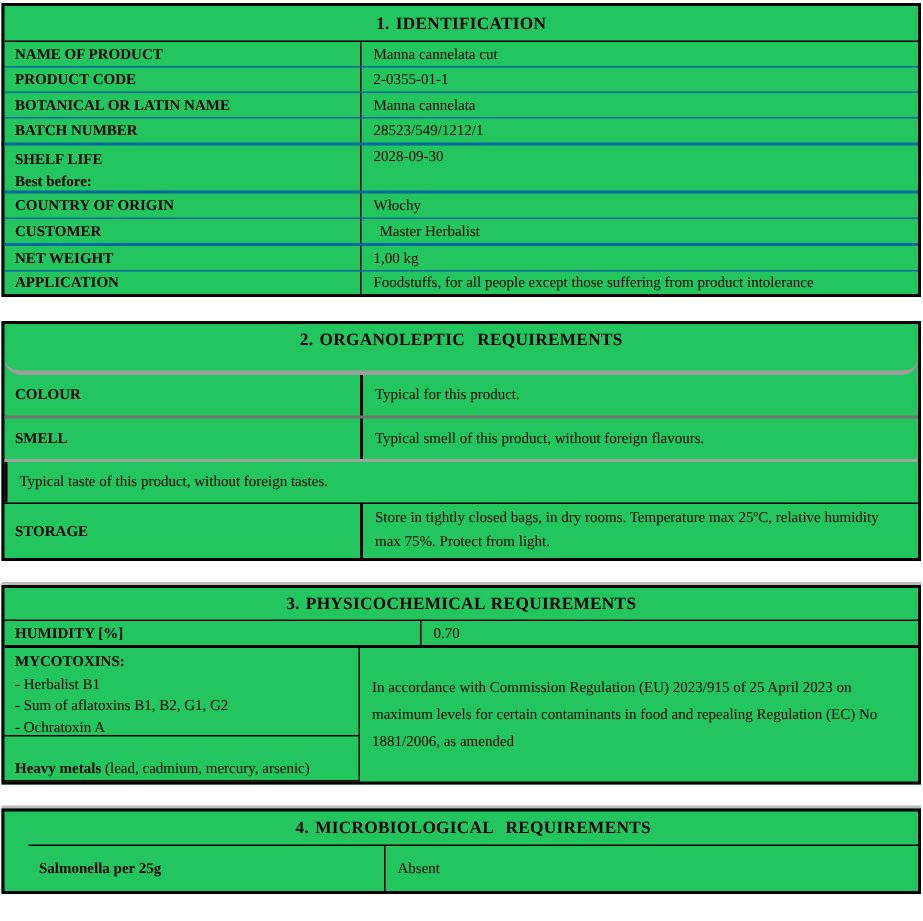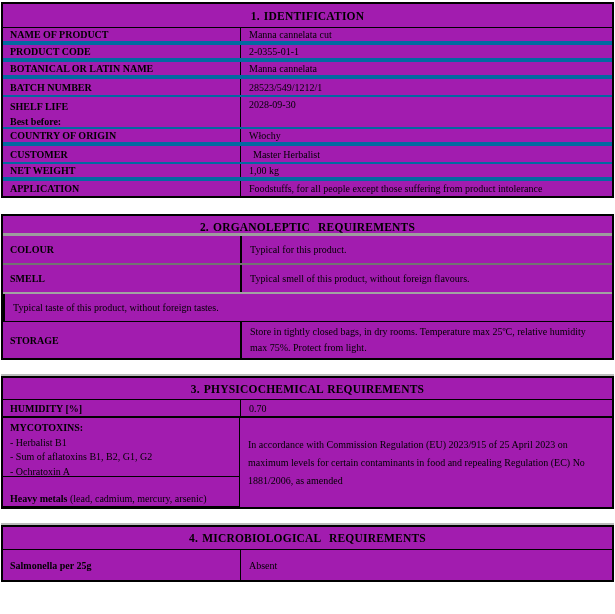--- a/index.html
+++ b/index.html
@@ -3,37 +3,37 @@
 <meta charset="utf-8">
 <style>
   * { box-sizing: border-box; margin: 0; padding: 0; }
   html,body { width: 615px; height: 614px; }
   body {
     background: #ffffff;
     color: #000;
     font-family: "Liberation Serif", serif;
     overflow: hidden;
   }
-  .tbl { border: 2px solid #000; margin: 16px 1px; background: #a21caf; }
+  .tbl { border: 2px solid #000; margin: 16px 1px; background: #22c55e; }
   .t1 { margin-top: 2px; }
   .t2 { margin-top: 6px; }
   .t3 { margin-top: 7px; box-shadow: 0 -2px 0 #bcbcbc; }
-  .t4 { margin-top: 6px; box-shadow: 0 -2px 0 #bcbcbc; }
+  .t4 { margin-top: 6px; box-shadow: 0 -2px 0 #bcbcbc; padding-left: 16px; }
 
   .hdr {
     text-align: center; font-weight: bold; font-size: 11.5px;
     height: 24px; line-height: 24px;
     border-bottom: 1px solid #000;
     white-space: pre; word-spacing: 1px; letter-spacing: .2px;
   }
-  .t2 .hdr { height: 20px; line-height: 23px; border-bottom: 3px solid #9d9d9d; }
+  .t2 .hdr { height: 34px; line-height: 23px; border-bottom: 3px solid #9d9d9d; border-radius: 11px; }
   .t3 .hdr { height: 22px; line-height: 22px; }
   .t4 .hdr { height: 23px; line-height: 23px; }
 
-  .row { display: flex; border-bottom: 4px solid #0369a1; }
+  .row { display: flex; border-bottom: 1px solid #0369a1; }
   .lc {
     width: 237px; flex: 0 0 237px;
     font-weight: bold; font-size: 10px;
     padding-left: 7px; display: flex; align-items: center;
   }
   .vc {
     flex: 1; border-left: 1px solid #000;
     font-size: 10px; padding-left: 8px; padding-right: 10px;
     display: flex; align-items: center;
   }
@@ -49,21 +49,21 @@
 
   
   .t2 .row { height: 29px; }
   .t2 .vc { border-left-width: 2px; line-height: 16px; }
   .t2 .row.r-colour { border-bottom: 2px solid #737373; }
   .t2 .row.r-smell  { border-bottom: 2px solid #a2a2a2; }
   .t2 .row.r-taste  { height: 28px; border-bottom: 1px solid #000; }
   .t2 .row.r-storage { height: 36px; border-bottom: none; }
 
   
-  .t3 .row.hum { height: 18px; border-bottom: 2px solid #000; }
+  .t3 .row.hum { height: 18px; border-bottom: 2px solid #000; gap: 40px; }
   .t3body { display: flex; }
   .t3left { width: 237px; flex: 0 0 237px; border-right: 1px solid #000; }
   .blk { font-size: 10px; padding: 3px 4px 0 7px; line-height: 14.5px; }
   .blk.myco { height: 59px; border-bottom: 1px solid #000; }
   .blk.heavy { height: 30px; border-bottom: 1px solid #000; display: flex; align-items: flex-end; padding-top: 0; }
   .blk.pah { height: 50px; padding-top: 4px; }
   .b { font-weight: bold; }
   .t3right { flex: 1; display: flex; align-items: center; font-size: 10px; padding: 0 12px 0 8px; line-height: 18px; }
 
   

